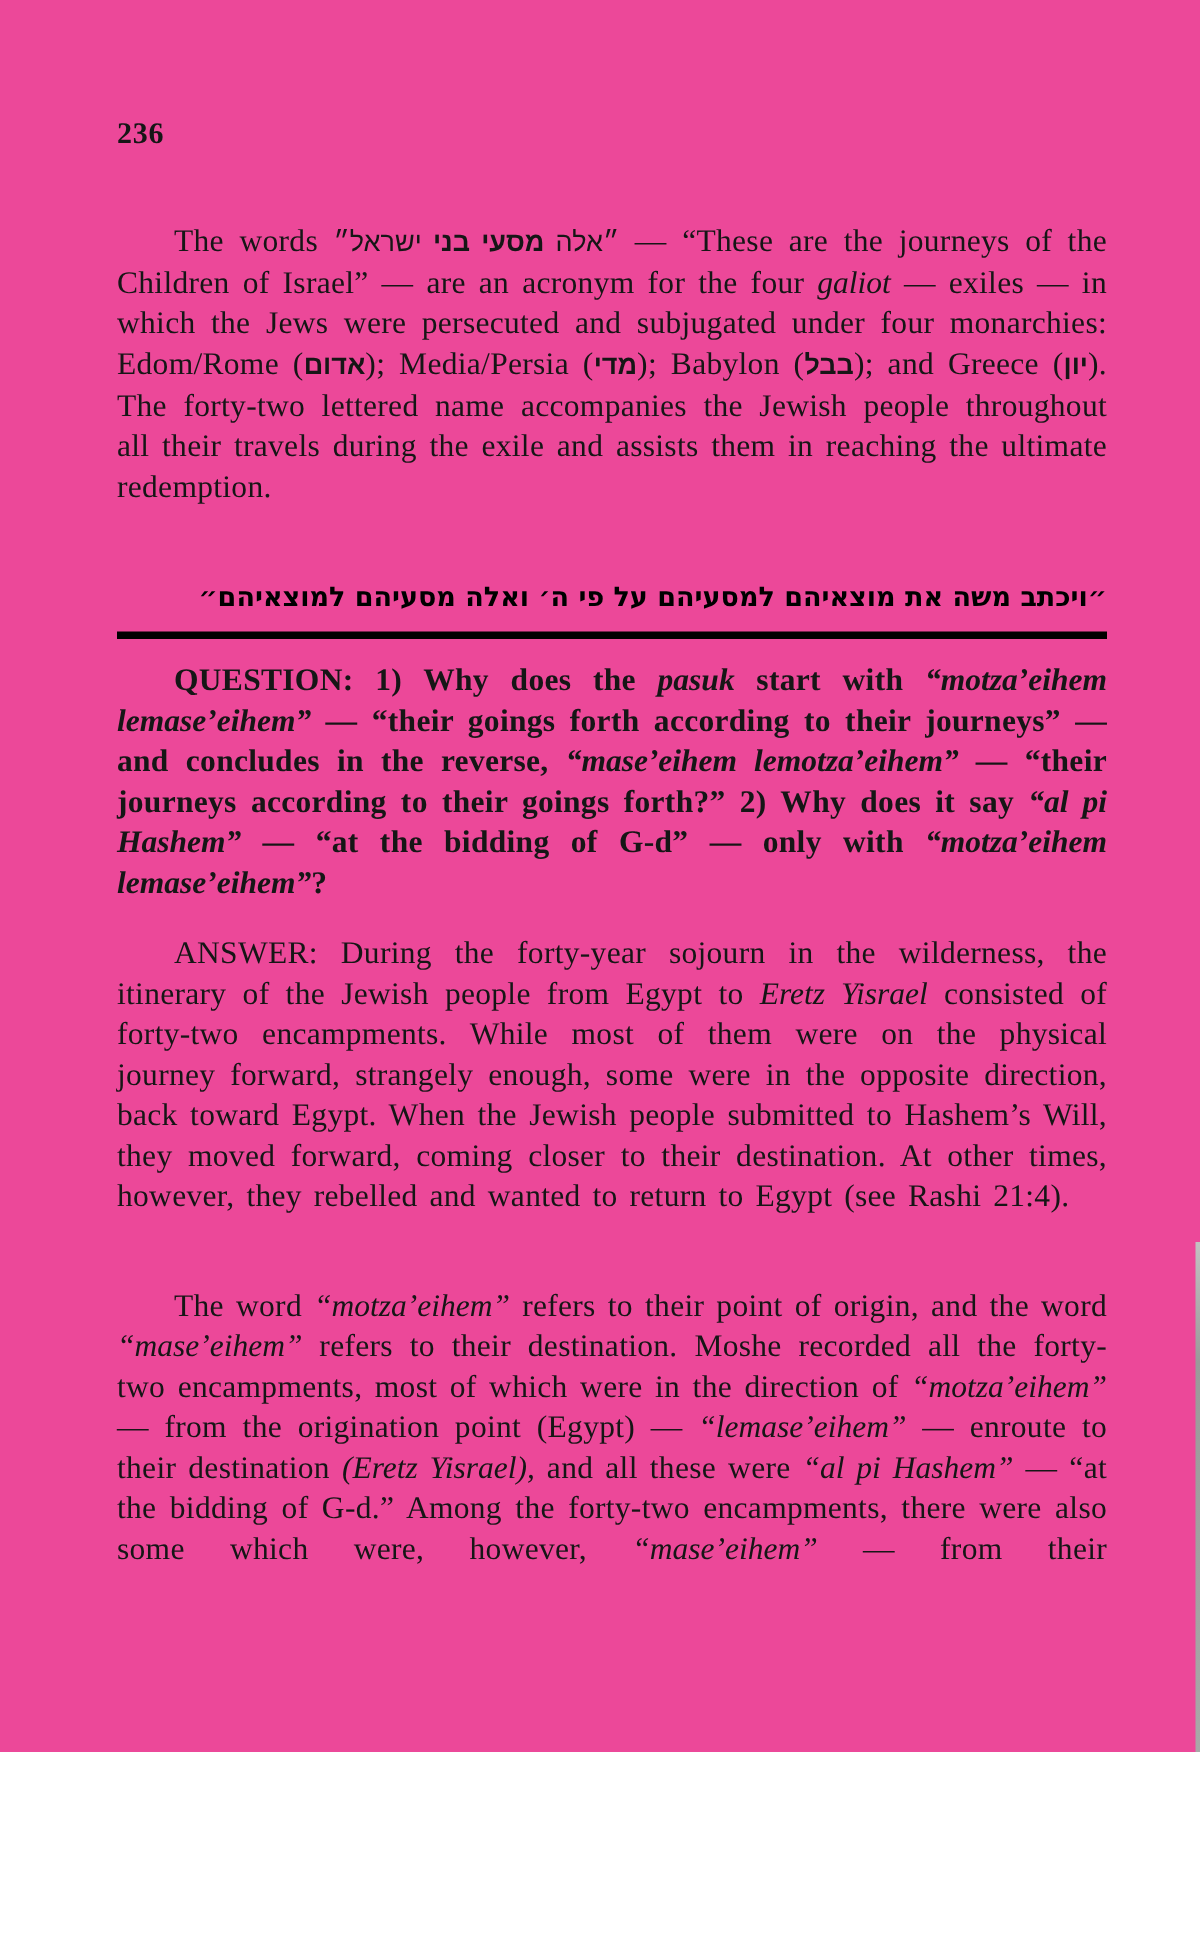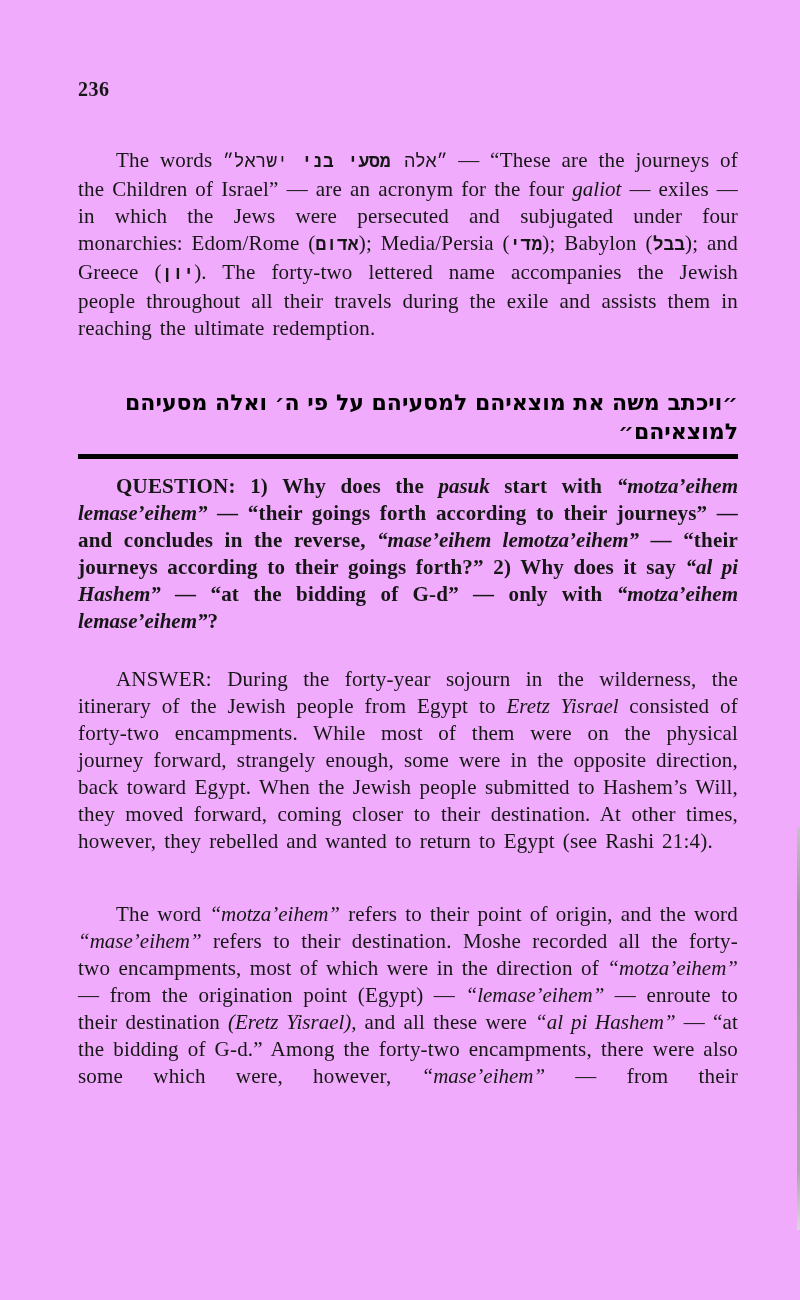--- a/index.html
+++ b/index.html
@@ -1,20 +1,20 @@
 <!DOCTYPE html>
 <html><head>
 <meta charset="utf-8">
 <style>
   html, body { margin: 0; padding: 0; background: #ffffff; }
   .page {
     position: relative;
     width: 800px;
-    height: 1300px;
-    background: #f0abfc;
+    height: 1168px;
+    background: #ec4899;
     overflow: hidden;
     font-family: "Liberation Serif", serif;
     color: #161616;
   }
   .content {
     position: absolute;
     left: 78px;
     top: 78px;
     width: 660px;
   }
@@ -37,42 +37,42 @@
     font-size: 21px;
     line-height: 27px;
     text-align: justify;
     word-spacing: 2.5px;
     letter-spacing: 0.2px;
     margin: 0;
   }
   .para { text-indent: 38px; }
   .intro { margin-top: 46px; }
   .q { margin-top: 14px; font-weight: bold; }
-  .a { margin-top: 31px; }
+  .a { margin-top: 20px; }
   .c { margin-top: 16px; }
   .justify-last { text-align-last: justify; margin-top: 46px; }
   .r-i { font-style: italic; letter-spacing: 0; }
   .r-h, .r-hb {
-    font-family: Liberation Mono, monospace;
+    font-family: Liberation Sans, sans-serif;
     font-size: 18px;
     letter-spacing: 0;
     word-spacing: 0;
   }
   .r-hb { font-weight: bold; }
   .citation {
     margin-top: 10px;
     font-family: "DejaVu Sans", sans-serif;
     font-size: 14px;
     color: #222;
   }
   .heb-heading {
     margin-top: 46px;
     font-family: "DejaVu Sans", sans-serif;
     font-weight: bold;
-    font-size: 22px;
+    font-size: 18px;
     line-height: 29px;
     text-align: right;
     color: #000;
   }
   .rule {
     margin-top: 8px;
     height: 5px;
     background: #000;
   }
   .eng-heading {

